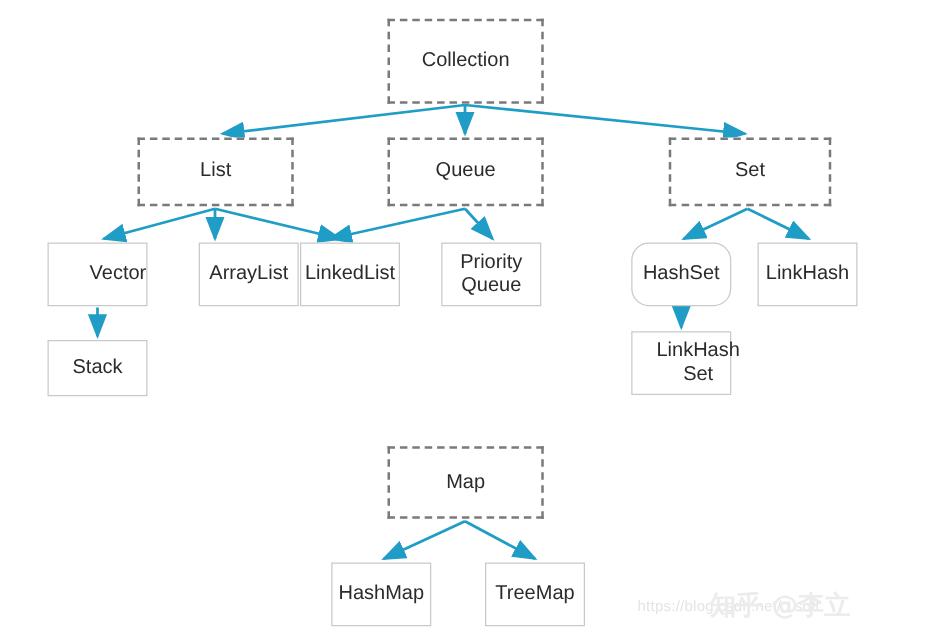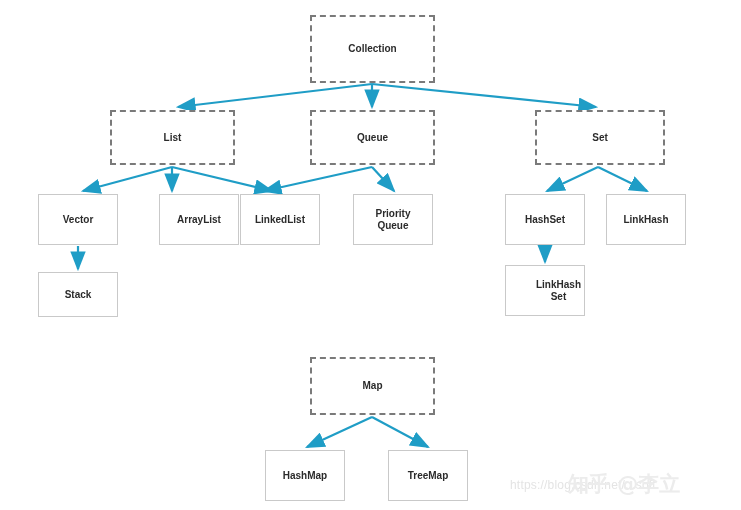--- a/index.html
+++ b/index.html
@@ -26,22 +26,22 @@
     pointer-events: none;
   }
   .node {
     position: absolute;
     box-sizing: border-box;
     display: flex;
     align-items: center;
     justify-content: center;
     text-align: center;
     color: #2b2b2b;
-    font-weight: bold;
-    font-size: 10px;
+    font-weight: normal;
+    font-size: 16px;
     line-height: 1.15;
     background: transparent;
     z-index: 2;
   }
   .node.iface {
     border: 2px dashed #7a7a7a;
     background: #ffffff;
   }
   .node.impl {
     border: 1px solid #c9c9c9;
@@ -114,34 +114,34 @@
       </div>
       <div class="node iface" style="left: 110px; top: 110px; width: 125px; height: 55px; align-items: center;">
         <span class="label">List</span>
       </div>
       <div class="node iface" style="left: 310px; top: 110px; width: 125px; height: 55px;">
         <span class="label">Queue</span>
       </div>
       <div class="node iface" style="left: 535px; top: 110px; width: 130px; height: 55px;">
         <span class="label">Set</span>
       </div>
-      <div class="node impl" style="left: 38px; top: 194px; width: 80px; height: 51px;">
+      <div class="node impl" style="left: 38px; top: 194px; width: 80px; height: 51px; justify-content: flex-end;">
         <span class="label">Vector</span>
       </div>
       <div class="node impl" style="left: 131px; top: 194px; width: 80px; height: 51px; margin-left: 28px;">
         <span class="label">ArrayList</span>
       </div>
       <div class="node impl" style="left: 228px; top: 194px; width: 80px; height: 51px; margin-left: 12px;">
         <span class="label">LinkedList</span>
       </div>
       <div class="node impl" style="left: 353px; top: 194px; width: 80px; height: 51px;">
         <span class="label">Priority
 Queue</span>
       </div>
-      <div class="node impl" style="left: 505px; top: 194px; width: 80px; height: 51px;">
+      <div class="node impl" style="left: 505px; top: 194px; width: 80px; height: 51px; border-radius: 14px;">
         <span class="label">HashSet</span>
       </div>
       <div class="node impl" style="left: 606px; top: 194px; width: 80px; height: 51px;">
         <span class="label">LinkHash</span>
       </div>
       <div class="node impl" style="left: 38px; top: 272px; width: 80px; height: 45px;">
         <span class="label">Stack</span>
       </div>
       <div class="node impl" style="left: 505px; top: 265px; width: 80px; height: 51px; padding-left: 27px;">
         <span class="label">LinkHash

